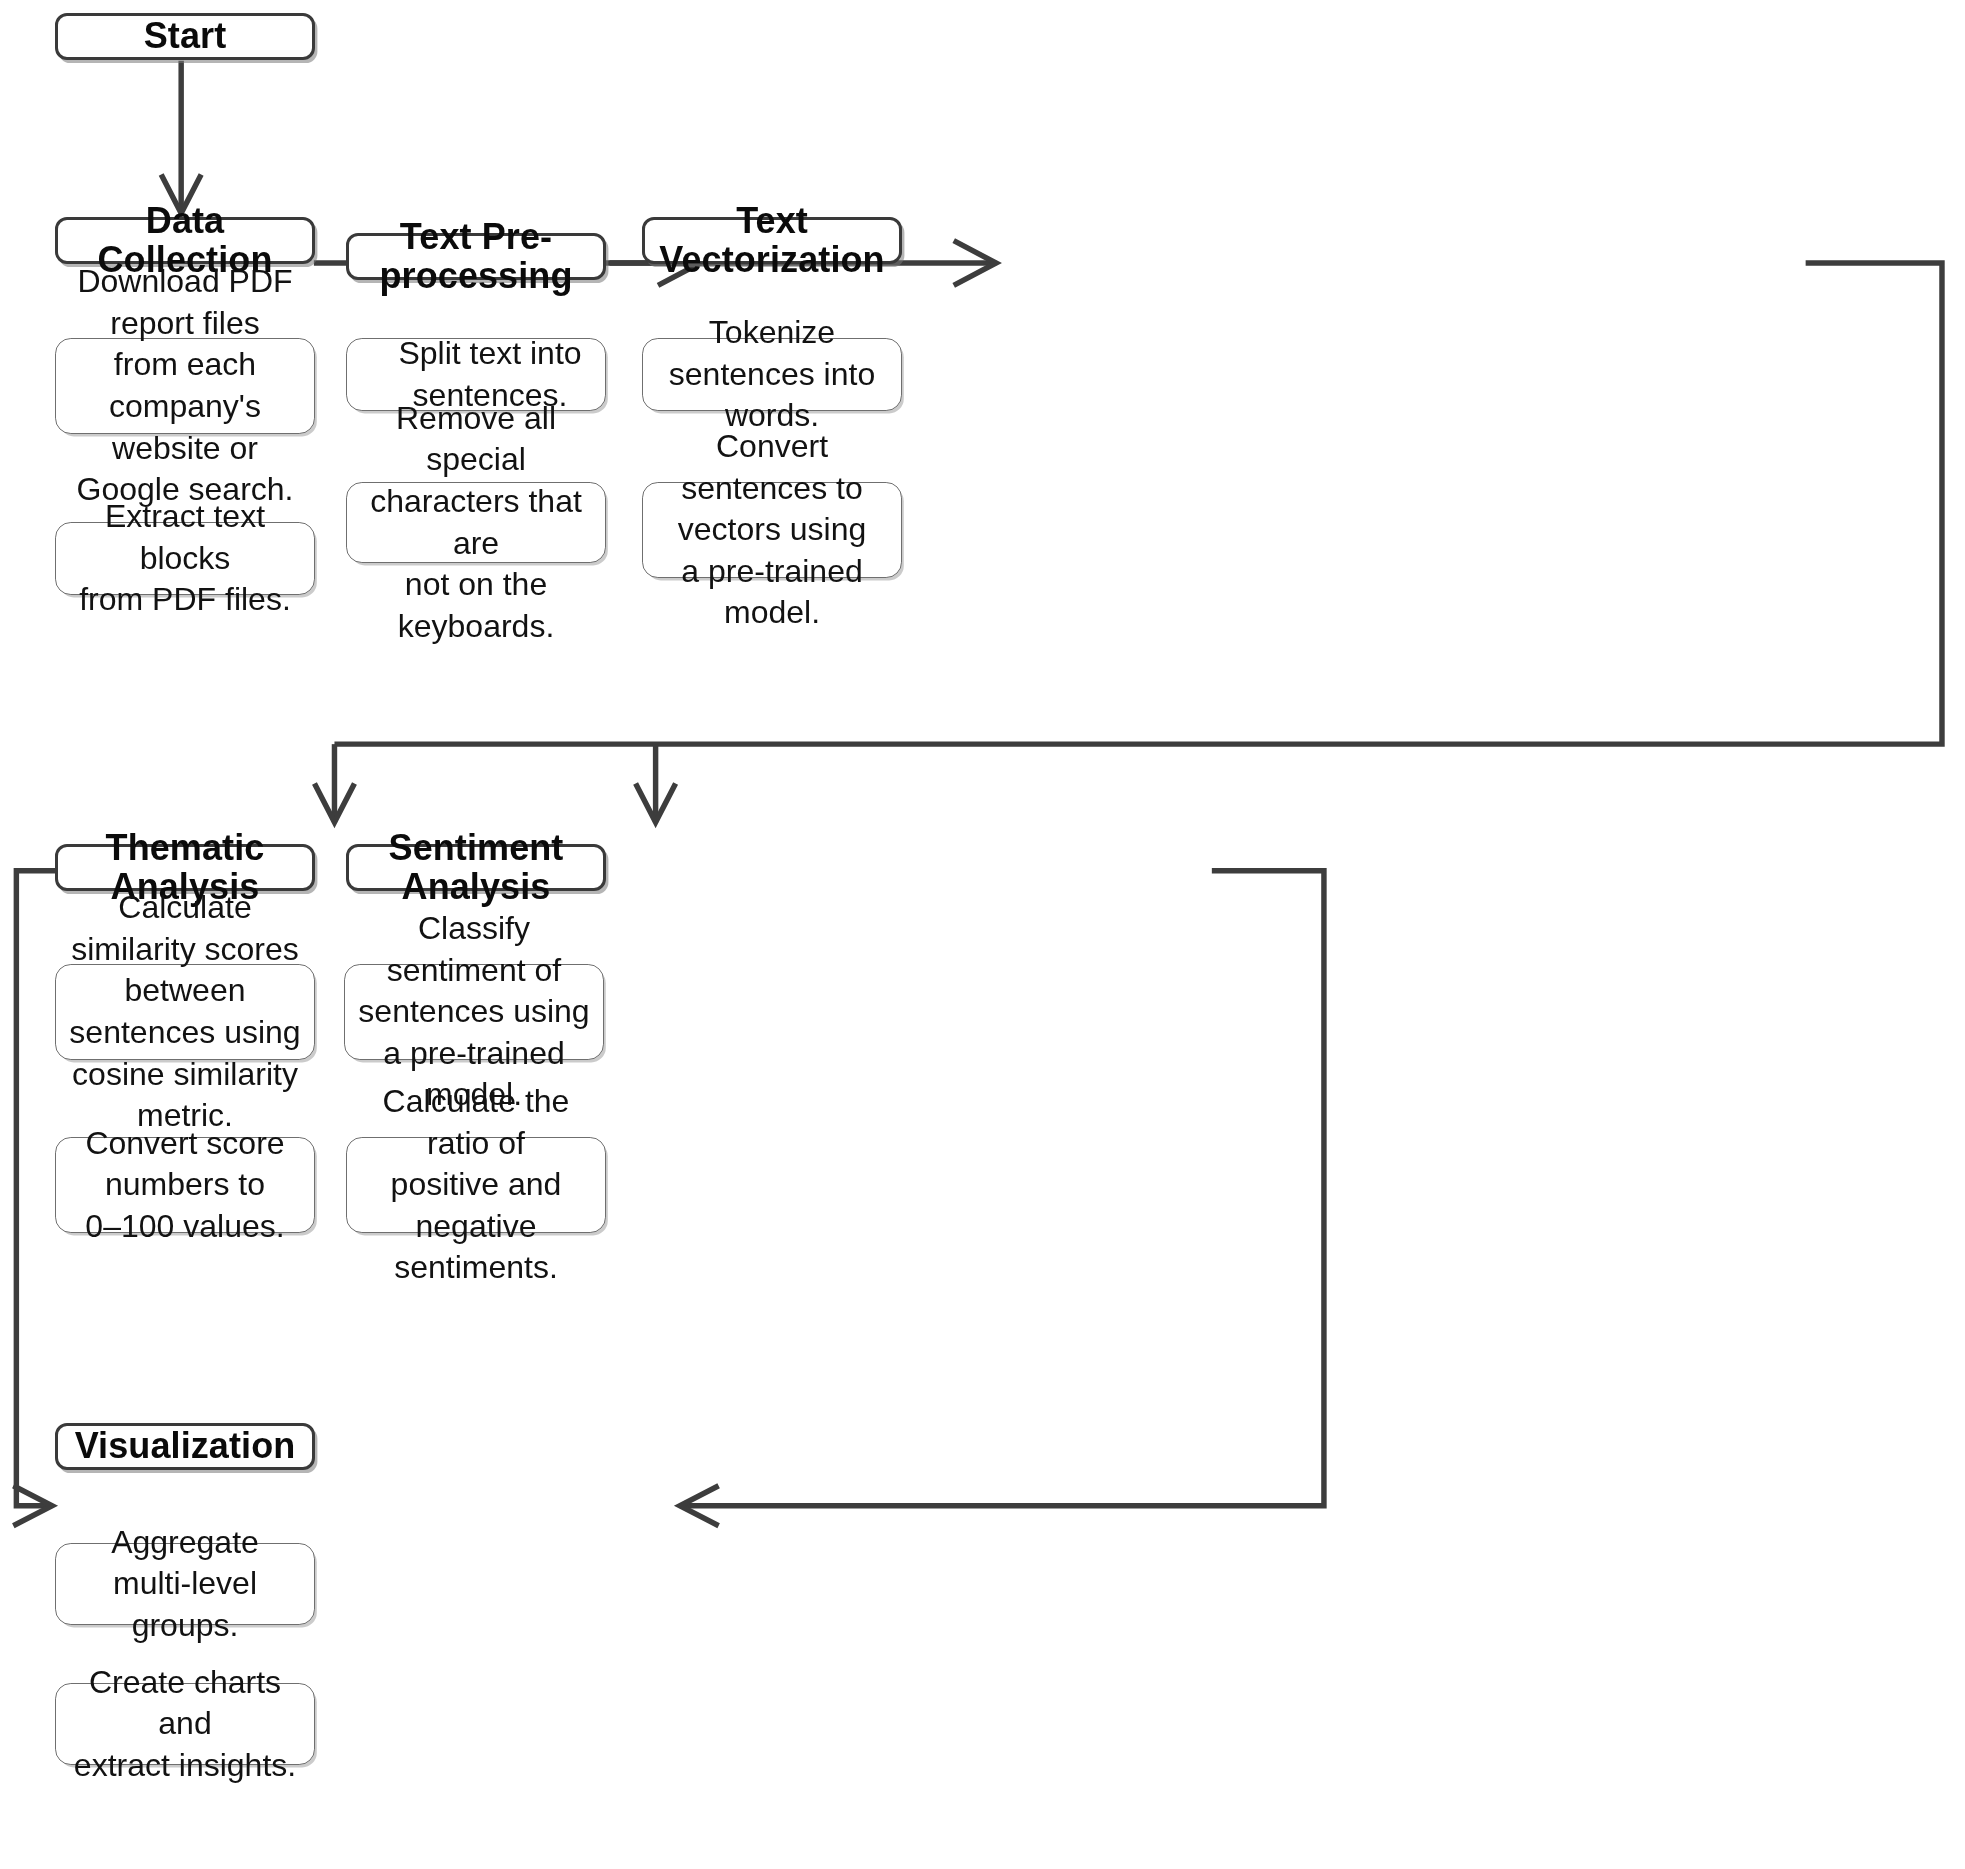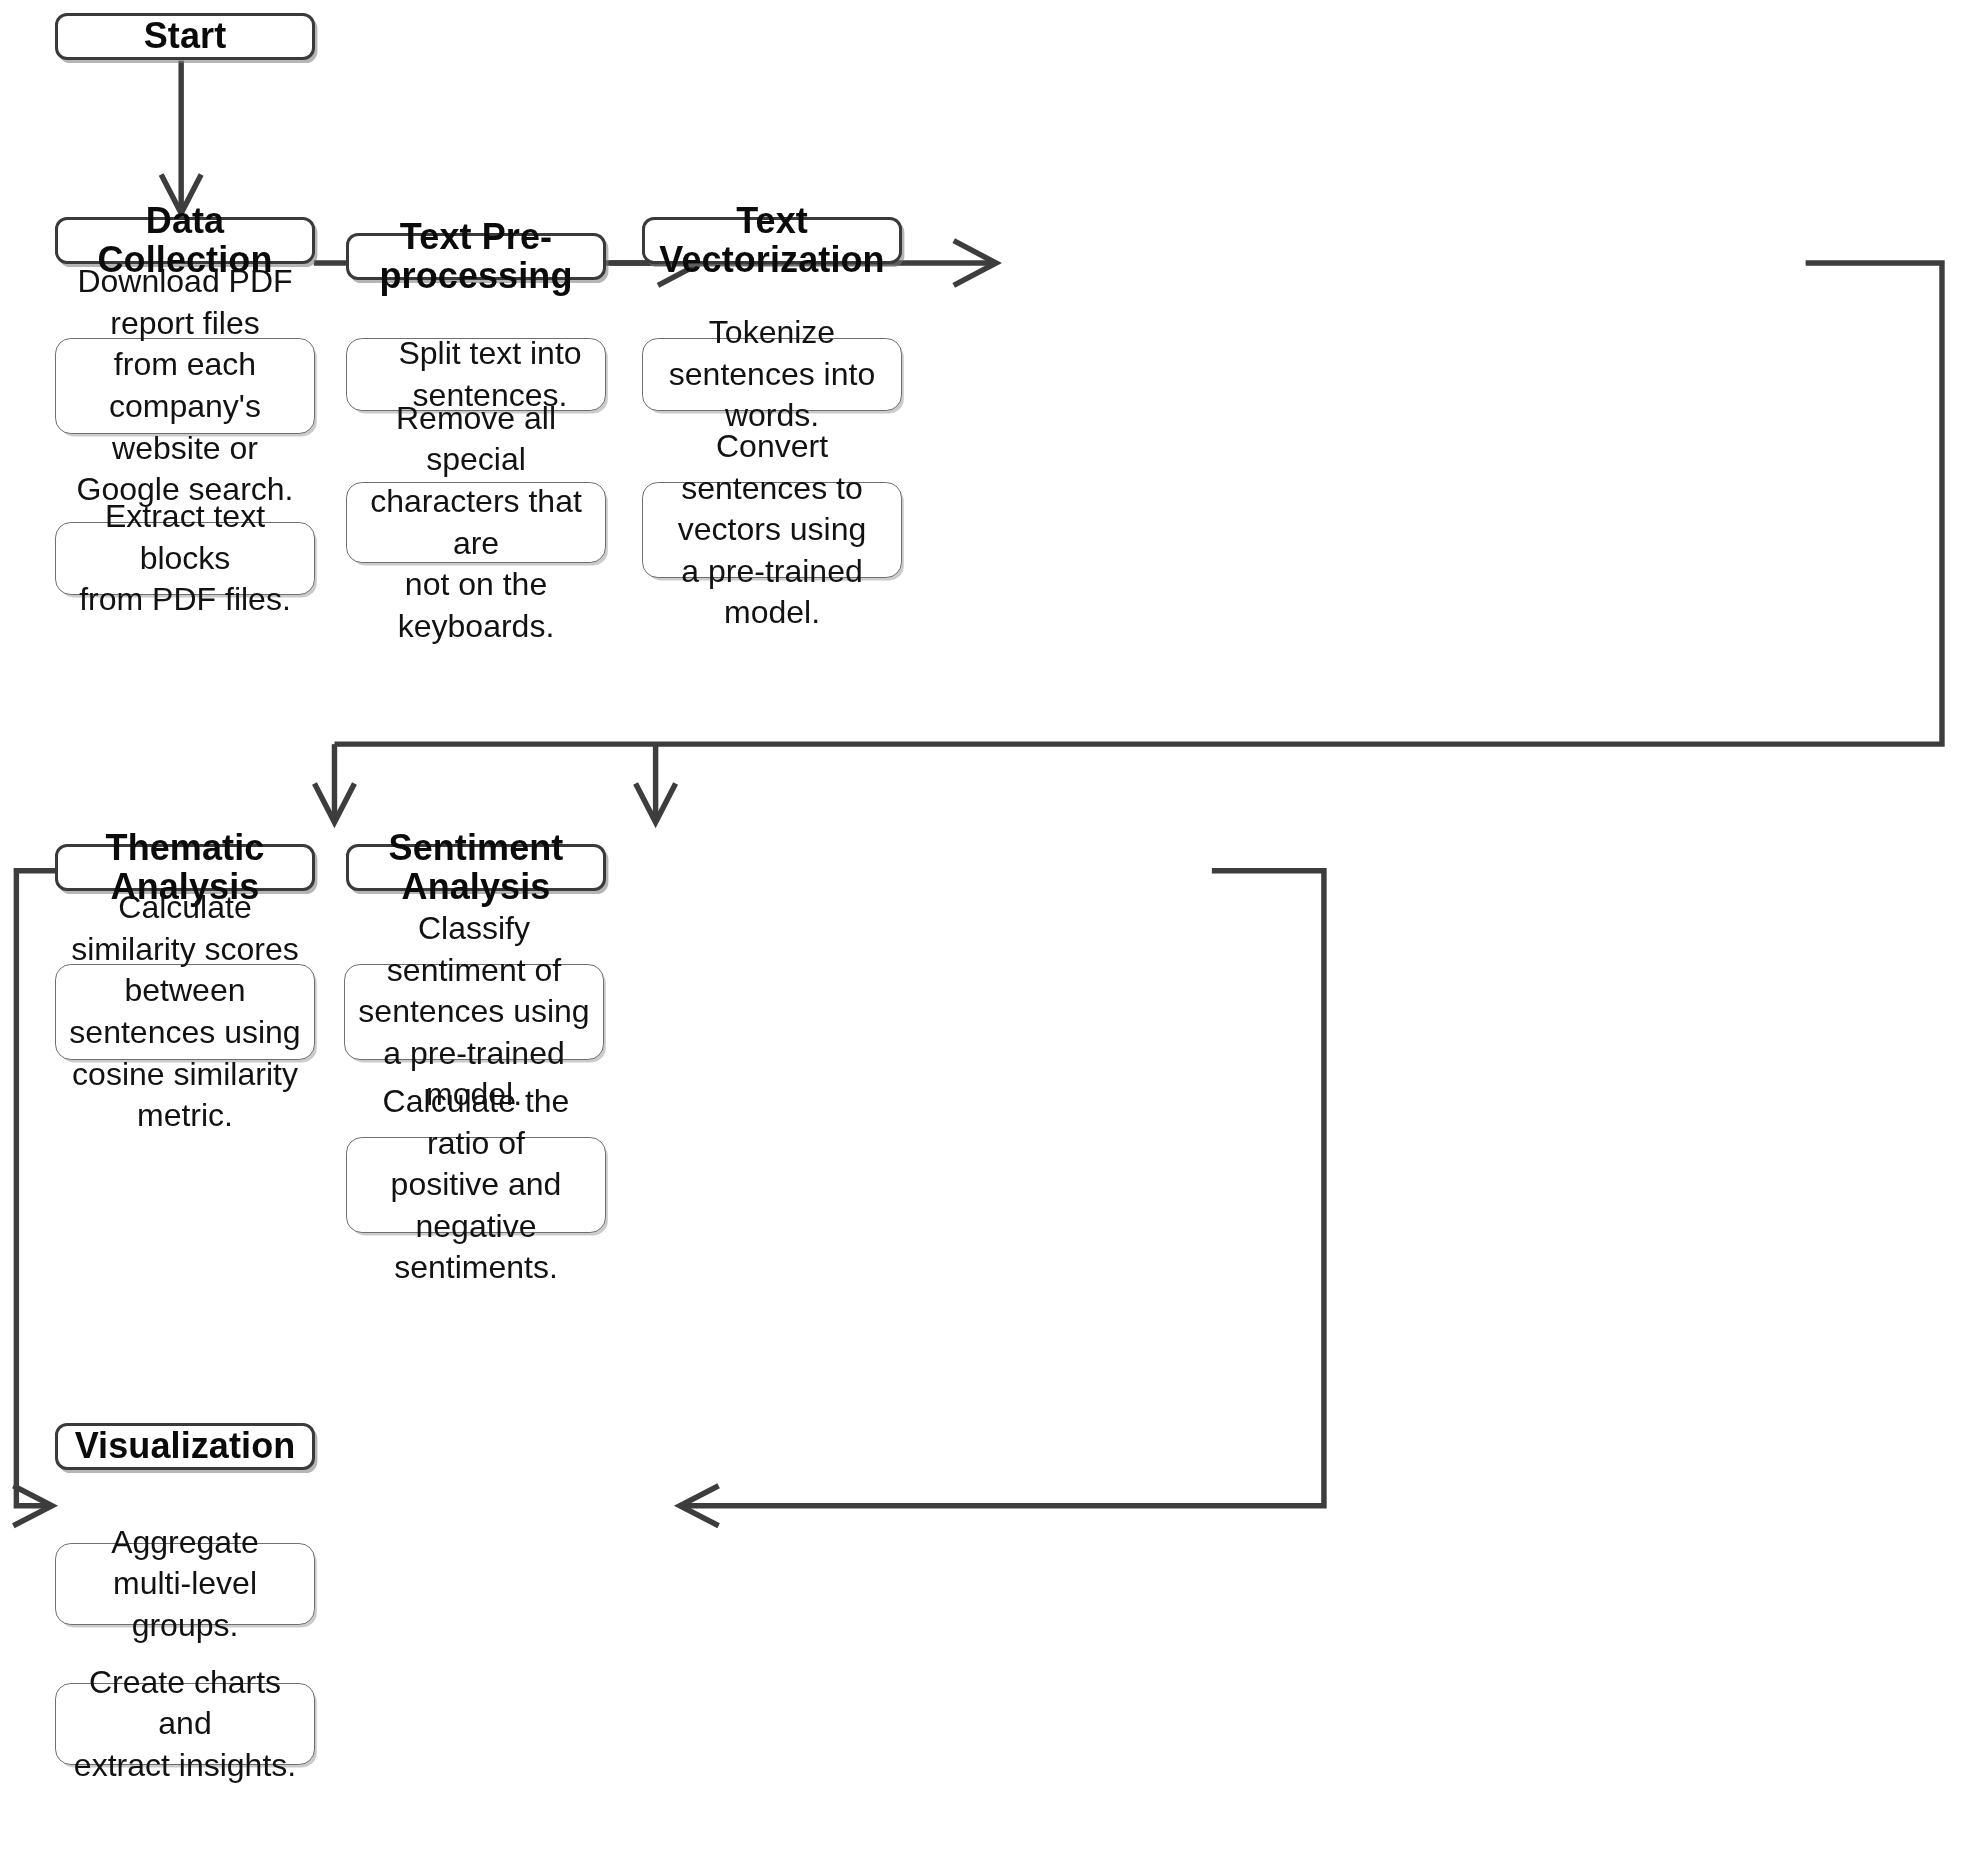--- a/index.html
+++ b/index.html
@@ -103,20 +103,24 @@
   </div>
 
   <div class="node stage-node" style="left: 55px; top: 844px; width: 260px; height: 47px;">
     <span class="lbl">Thematic Analysis</span>
   </div>
   <div class="node step-node" style="left: 55px; top: 964px; width: 260px; height: 96px;">
     <span class="lbl">Calculate similarity scores
 between sentences using
 cosine similarity metric.</span>
   </div>
+  <div class="node step-node" style="left: 55px; top: 1137px; width: 260px; height: 96px;">
+    <span class="lbl">Convert score numbers to
+0–100 values.</span>
+  </div>
 
   <div class="node stage-node" style="left: 346px; top: 844px; width: 260px; height: 47px;">
     <span class="lbl">Sentiment Analysis</span>
   </div>
   <div class="node step-node" style="left: 344px; top: 964px; width: 260px; height: 96px;">
     <span class="lbl">Classify sentiment of
 sentences using
 a pre-trained model.</span>
   </div>
   <div class="node step-node" style="left: 346px; top: 1137px; width: 260px; height: 96px;">

